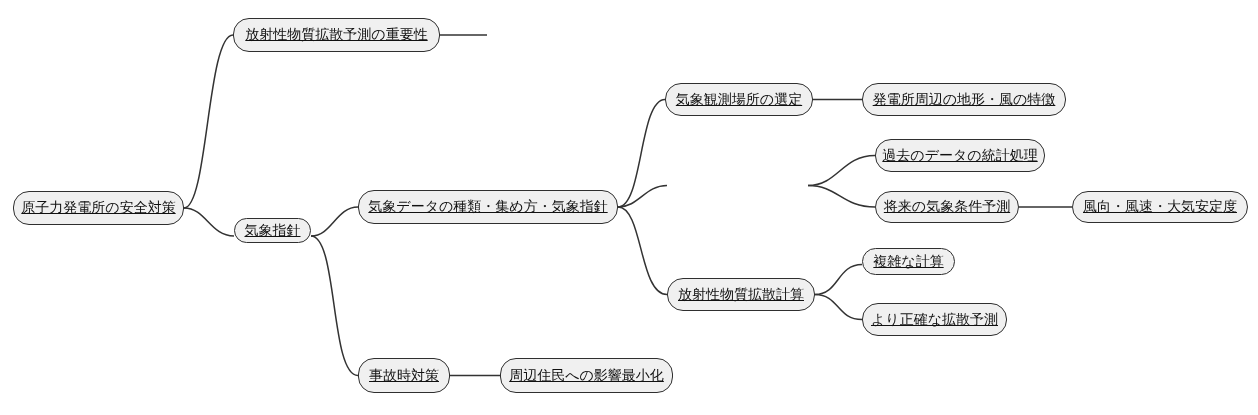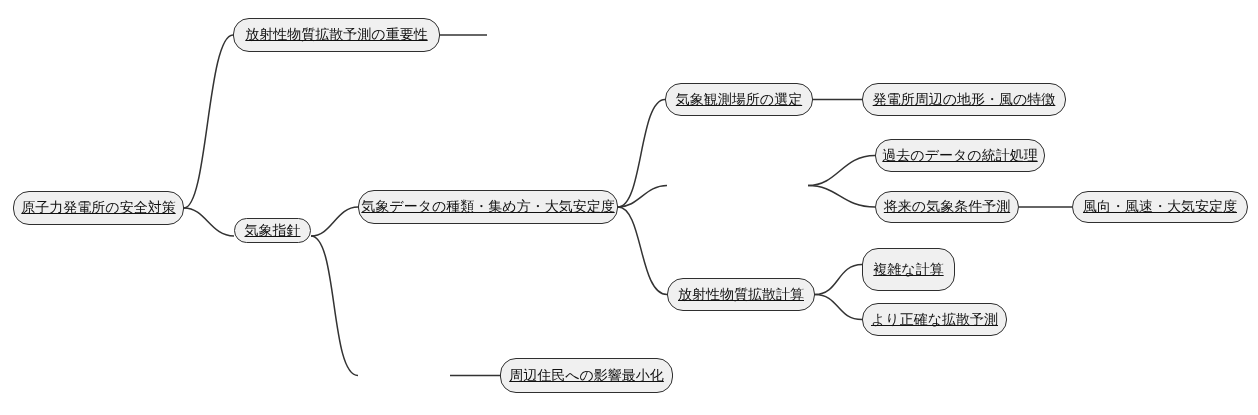--- a/index.html
+++ b/index.html
@@ -55,35 +55,36 @@
     <path class="edge" d="M450,375.5 L500,375.5"></path>
   </svg>
 
   <div class="node" style="left:13px;top:191px;width:171px;height:34px">原子力発電所の安全対策</div>
 
   <div class="node" style="left:233px;top:18px;width:207px;height:34px">放射性物質拡散予測の重要性</div>
 
 
   <div class="node" style="left:234px;top:218px;width:77px;height:25px">気象指針</div>
 
-  <div class="node" style="left:358px;top:190px;width:260px;height:34px">気象データの種類・集め方・大気安定度</div>
+  <div class="node" style="left:358px;top:190px;width:260px;height:34px">気象データの種類・集め方・気象指針</div>
 
   <div class="node" style="left:665px;top:83px;width:148px;height:33px">気象観測場所の選定</div>
 
   <div class="node" style="left:862px;top:83px;width:204px;height:33px">発電所周辺の地形・風の特徴</div>
 
 
   <div class="node" style="left:875px;top:139px;width:170px;height:33px">過去のデータの統計処理</div>
 
   <div class="node" style="left:1072px;top:191px;width:176px;height:32px">風向・風速・大気安定度</div>
 
   <div class="node" style="left:875px;top:191px;width:144px;height:32px">将来の気象条件予測</div>
 
   <div class="node" style="left:667px;top:278px;width:148px;height:33px">放射性物質拡散計算</div>
 
-  <div class="node" style="left:862px;top:248px;width:93px;height:43px">複雑な計算</div>
+  <div class="node" style="left:862px;top:248px;width:93px;height:27px">複雑な計算</div>
 
   <div class="node" style="left:862px;top:303px;width:145px;height:33px">より正確な拡散予測</div>
 
+  <div class="node" style="left:358px;top:358px;width:92px;height:35px">事故時対策</div>
 
   <div class="node" style="left:500px;top:358px;width:173px;height:35px">周辺住民への影響最小化</div>
 
 </div>
 
 </body></html>

